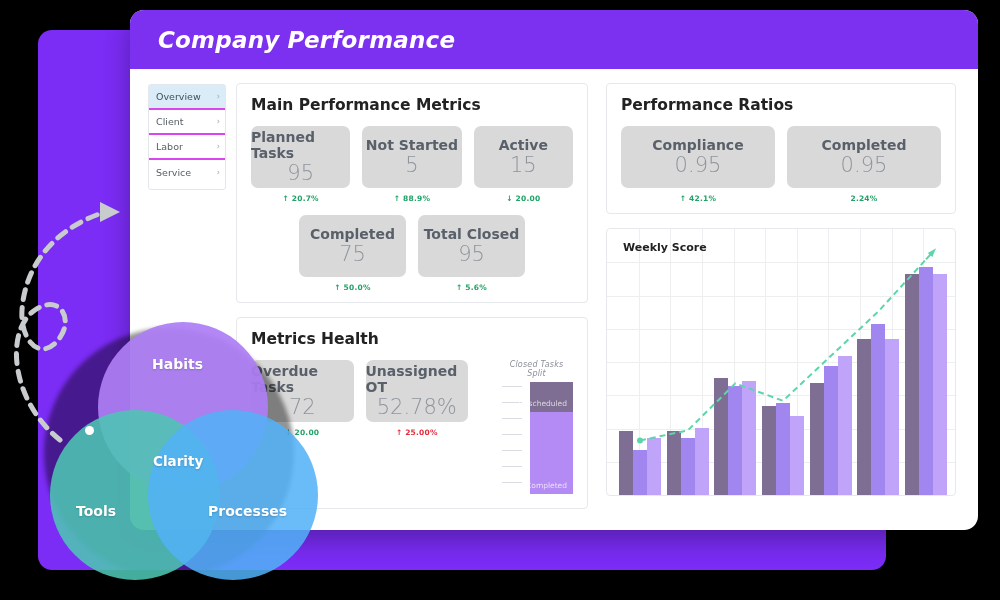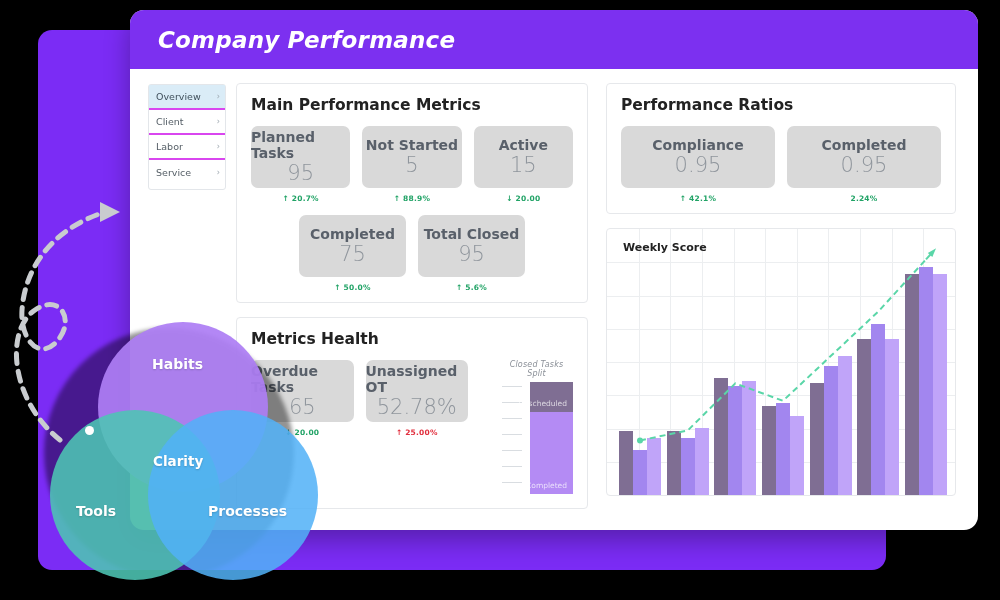--- a/index.html
+++ b/index.html
@@ -236,21 +236,21 @@
         </div>
 
         <div class="panel panel-health">
           <div class="panel-title">Metrics Health</div>
 
           <div class="health-flex">
             <div class="health-tiles">
               <div class="tile-wrap">
                 <div class="tile">
                   <div class="tile-label">Overdue Tasks</div>
-                  <div class="tile-value">65</div>
+                  <div class="tile-value">72</div>
                 </div>
                 <div class="tile-delta delta-down">↓ 20.00</div>
               </div>
               <div class="tile-wrap">
                 <div class="tile">
                   <div class="tile-label">Unassigned OT</div>
                   <div class="tile-value">52.78%</div>
                 </div>
                 <div class="tile-delta delta-bad">↑ 25.00%</div>
               </div>

